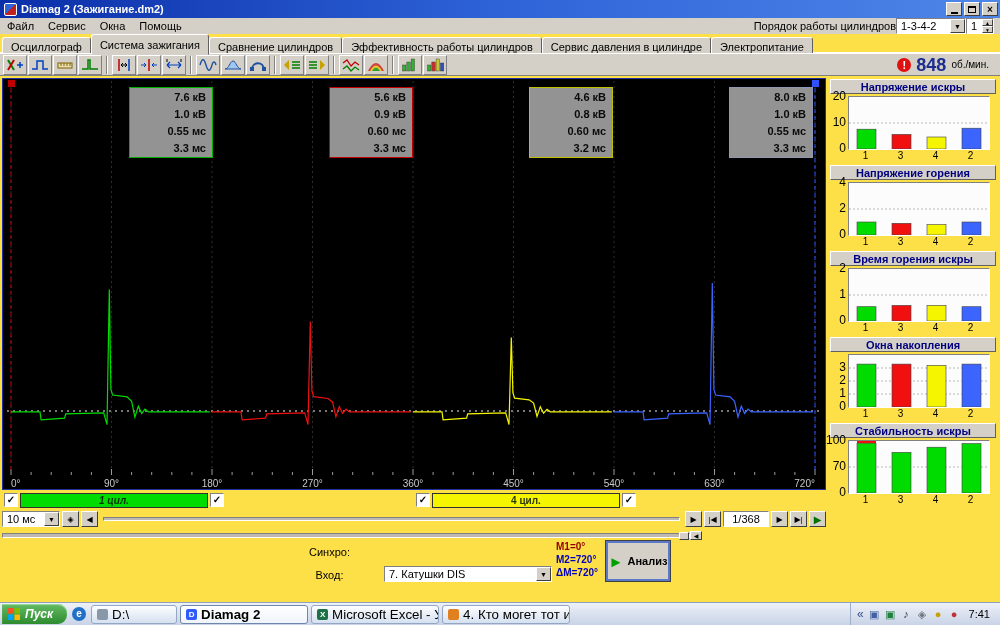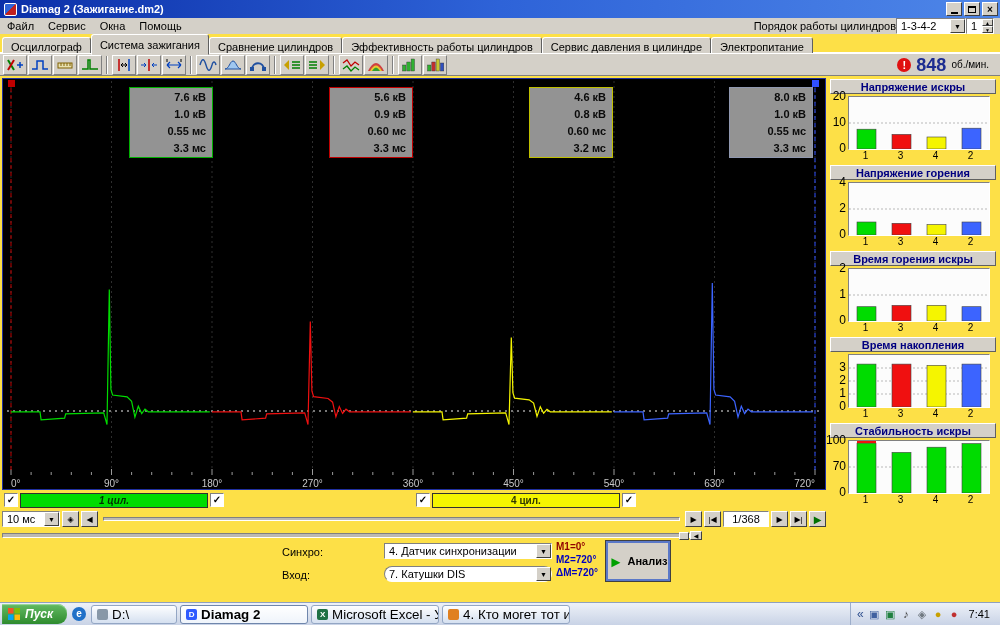--- a/index.html
+++ b/index.html
@@ -107,21 +107,21 @@
   .pchart-body { display:flex; }
   .pchart-yaxis { width:18px; position:relative; }
   .ytick { position:absolute; right:2px; font-size:12px; line-height:9px; }
   .pchart-plot { width:142px; height:54px; background:#FCFCFC; border:1px solid;
     border-color:#808080 #fff #fff #808080; }
   .pchart-cats { padding-left:18px; display:flex; }
   .cat { width:35px; text-align:center; font-size:10px; line-height:11px; }
 
   
   .syncarea { position:absolute; left:0; top:538px; width:826px; height:48px; }
-  .sync-label { position:absolute; width:95px; text-align:left; }
+  .sync-label { position:absolute; width:95px; text-align:center; }
   .syncarea .combo { position:absolute; width:168px; }
   .mblock { position:absolute; left:556px; top:2px; font-size:10px; font-weight:bold; line-height:13px; }
   .m1 { color:#900000; } .m2,.dm { color:#0000C0; }
   .analyze { position:absolute; left:606px; top:3px; width:64px; height:40px; background:#D4D0C8;
     border:2px solid #5A78C8; outline:1px solid #404040; display:flex; align-items:center;
     justify-content:center; gap:4px; font-weight:bold; font-size:11px; }
   .play { color:#00A000; font-size:15px; line-height:15px; }
 
   
   .statusbar { position:absolute; left:0; top:586px; width:1000px; height:16px; background:#D4D0C8;
@@ -522,21 +522,21 @@
             </svg></div>
         </div>
         <div class="pchart-cats">
           <span class="cat">1</span>
           <span class="cat">3</span>
           <span class="cat">4</span>
           <span class="cat">2</span>
         </div>
       </div>
       <div class="pchart">
-        <div class="pchart-title">Время накопления</div>
+        <div class="pchart-title">Окна накопления</div>
         <div class="pchart-body">
           <div class="pchart-yaxis">
             <span class="ytick" style="bottom: -3px;">0</span>
             <span class="ytick" style="bottom: 10px;">1</span>
             <span class="ytick" style="bottom: 23px;">2</span>
             <span class="ytick" style="bottom: 36px;">3</span>
           </div>
           <div class="pchart-plot"><svg width="140" height="52" viewBox="0 0 140 52">
               <line x1="0" y1="39" x2="140" y2="39" stroke="#B8B8B8" stroke-dasharray="2,2"></line>
               <line x1="0" y1="26" x2="140" y2="26" stroke="#B8B8B8" stroke-dasharray="2,2"></line>
@@ -575,26 +575,22 @@
           <span class="cat">1</span>
           <span class="cat">3</span>
           <span class="cat">4</span>
           <span class="cat">2</span>
         </div>
       </div>
     </div>
 
   <div class="syncarea">
     <span class="sync-label" style="left:282px;top:8px;">Синхро:</span>
-    <span class="combo" style="left:384px;top:5px;">
-      <span class="cval">4. Датчик синхронизации</span>
-      <span class="dd">▼</span>
-    </span>
     <span class="sync-label" style="left:282px;top:31px;">Вход:</span>
-    <span class="combo" style="left:384px;top:28px;border-radius:8px;">
+    <span class="combo" style="left:384px;top:28px;">
       <span class="cval">7. Катушки DIS</span>
       <span class="dd">▼</span>
     </span>
     <div class="mblock">
       <div class="m1">M1=0°</div>
       <div class="m2">M2=720°</div>
       <div class="dm">ΔM=720°</div>
     </div>
     <button class="analyze">
       <span class="play">►</span>

